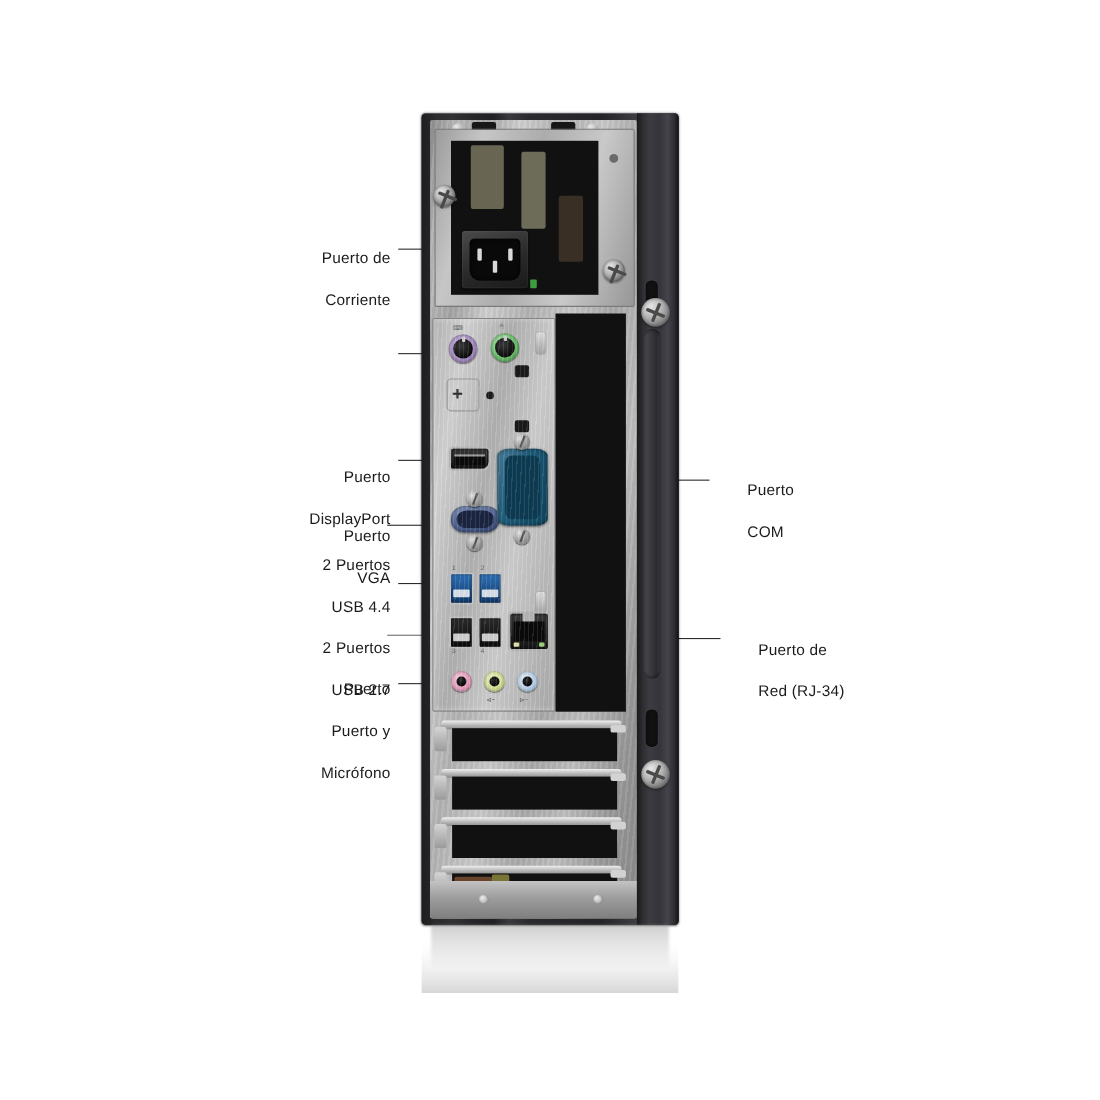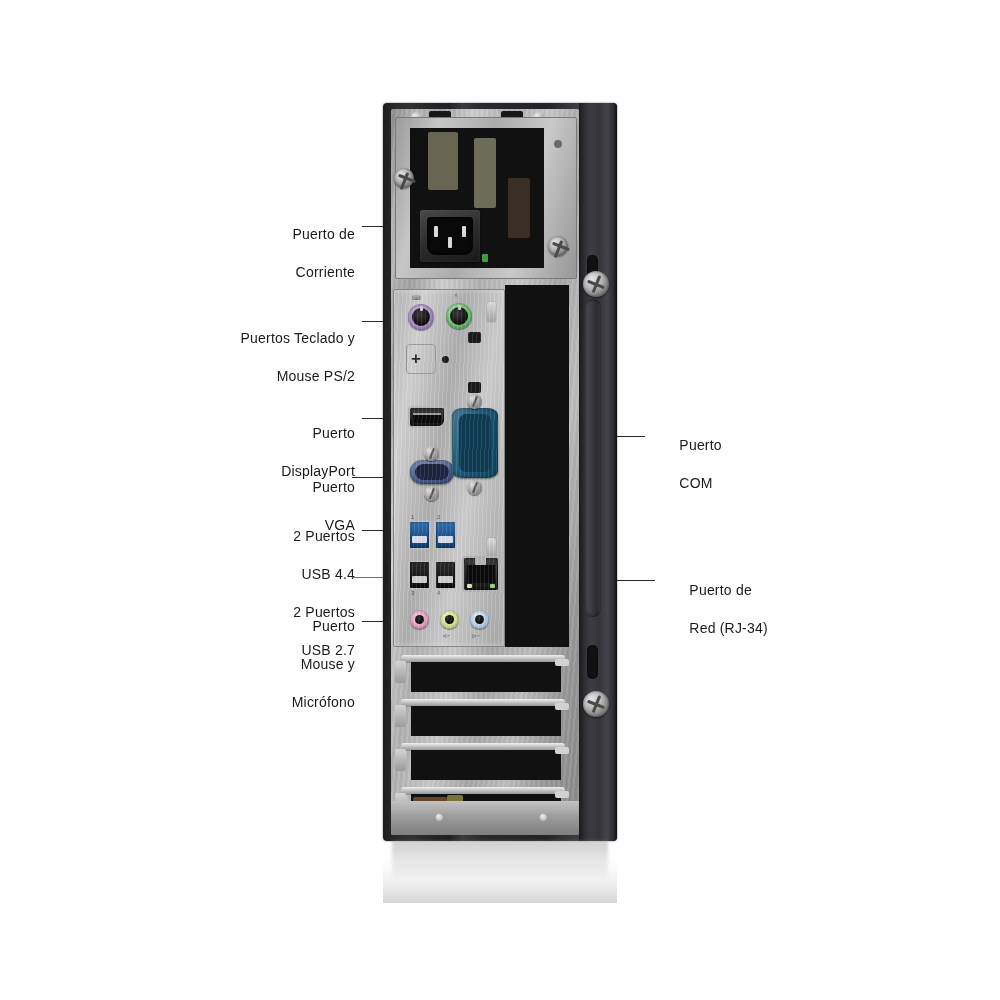--- a/index.html
+++ b/index.html
@@ -173,50 +173,46 @@
 <body>
 
 <div id="stage">
 
   <div class="callout right-al" style="left:150px;top:206px;width:205px;">
     <span>Puerto de</span><br>
     <span>Corriente</span>
   </div>
   <div class="leader" style="left:362px;top:226px;width:58px;"></div>
 
-  <div class="callout right-al" style="left:140px;top:310px;width:215px;">
-    <span>Puertos Teclado y</span><br>
-    <span>Mouse PS/2</span>
-  </div>
   <div class="leader" style="left:362px;top:321px;width:62px;"></div>
 
   <div class="callout right-al" style="left:170px;top:405px;width:185px;">
     <span>Puerto</span><br>
     <span>DisplayPort</span>
   </div>
   <div class="leader" style="left:362px;top:418px;width:62px;"></div>
 
   <div class="callout right-al" style="left:180px;top:459px;width:175px;">
     <span>Puerto</span><br>
     <span>VGA</span>
   </div>
   <div class="leader" style="left:352px;top:477px;width:72px;"></div>
 
-  <div class="callout right-al" style="left:180px;top:508px;width:175px;">
+  <div class="callout right-al" style="left:180px;top:485px;width:175px;">
     <span>2 Puertos</span><br>
     <span>USB 4.4</span><br>
     <span>2 Puertos</span><br>
     <span>USB 2.7</span>
   </div>
   <div class="leader" style="left:362px;top:530px;width:62px;"></div>
   <div class="leader" style="left:352px;top:577px;width:72px;background:#6f6f6f;"></div>
 
   <div class="callout right-al" style="left:175px;top:598px;width:180px;">
     <span>Puerto</span><br>
-    <span>Mouse y</span><br>
+    <span>Puerto y</span><br>
     <span>Micrófono</span>
   </div>
   <div class="leader" style="left:362px;top:621px;width:62px;"></div>
 
   <div class="callout left-al" style="left:663px;top:417px;width:160px;">
     <span>Puerto</span><br>
     <span>COM</span>
   </div>
   <div class="leader" style="left:488px;top:436px;width:157px;"></div>
 

